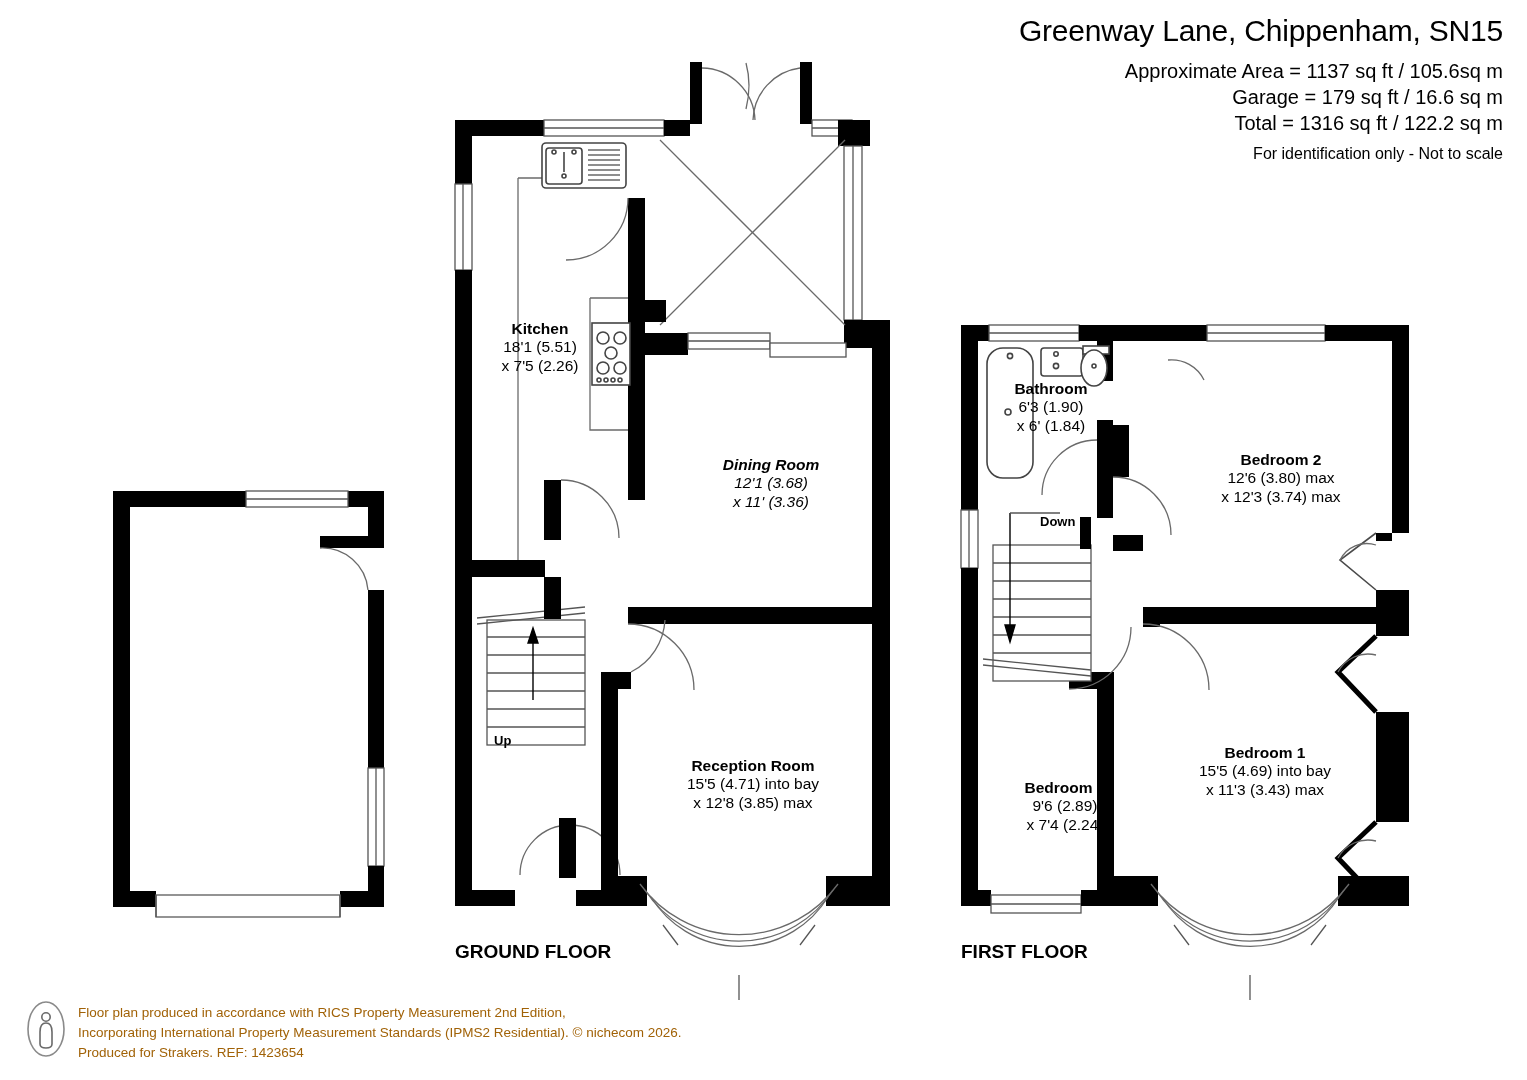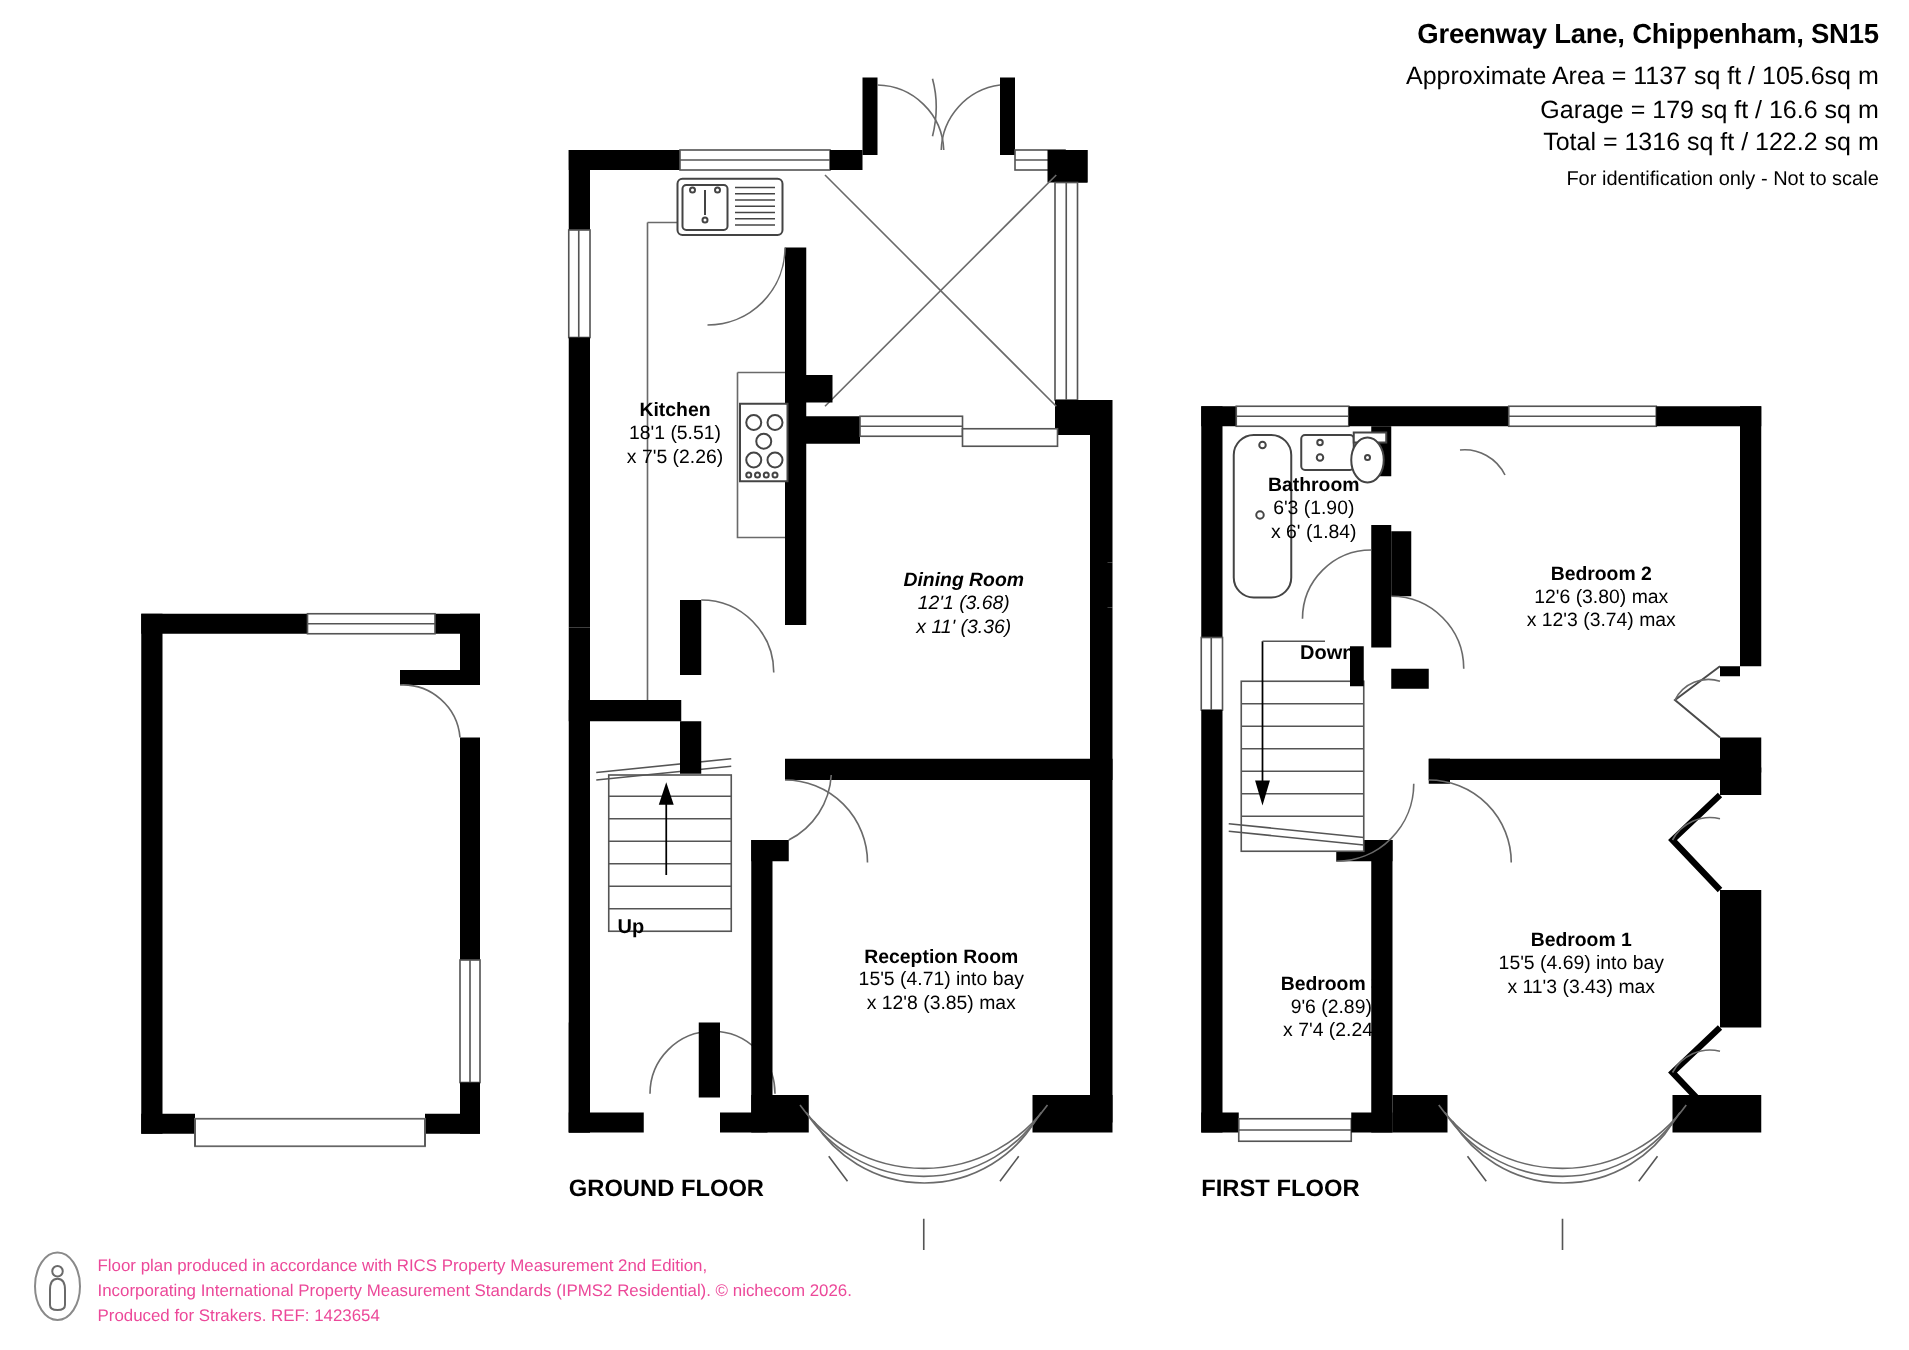--- a/index.html
+++ b/index.html
@@ -10,37 +10,37 @@
     color:#000000;
     position:relative;
     overflow:hidden;
   }
   #plan-root{position:absolute;left:0;top:0;width:1527px;height:1080px;}
   svg#plan-svg{position:absolute;left:0;top:0;width:1527px;height:1080px;display:block;}
 
   
   .header{position:absolute;right:24px;top:14px;text-align:right;}
   .header .title{
-    font-size:22px;font-weight:bold;letter-spacing:-0.2px;line-height:1.15;
+    font-size:30px;font-weight:normal;letter-spacing:-0.2px;line-height:1.15;
     white-space:nowrap;
   }
   .header .meta{font-size:20px;line-height:1.32;margin-top:9px;white-space:nowrap;}
   .header .note{font-size:16px;margin-top:8px;white-space:nowrap;}
 
   
   .footer{position:absolute;left:26px;top:1000px;display:flex;align-items:flex-start;}
   .footer .logo{width:40px;height:58px;flex:0 0 auto;margin-right:12px;}
-  .footer .lines{font-size:13.5px;line-height:1.48;color:#ec4899;padding-top:3px;}
+  .footer .lines{font-size:13.5px;line-height:1.48;color:#a16207;padding-top:3px;}
 
   
   .lbl{position:absolute;text-align:center;white-space:nowrap;line-height:1.18;}
   .lbl .nm{font-size:15.5px;font-weight:bold;}
   .lbl .dim{font-size:15.5px;}
   .floorname{position:absolute;font-size:19px;font-weight:bold;white-space:nowrap;}
-  .stairlbl{position:absolute;font-size:16px;font-weight:bold;white-space:nowrap;}
+  .stairlbl{position:absolute;font-size:13px;font-weight:bold;white-space:nowrap;}
 </style>
 </head>
 <body>
 
 <div id="plan-root">
 
   <svg id="plan-svg" viewBox="0 0 1527 1080">
     <defs>
       <style>
         .w{fill:#000;}

